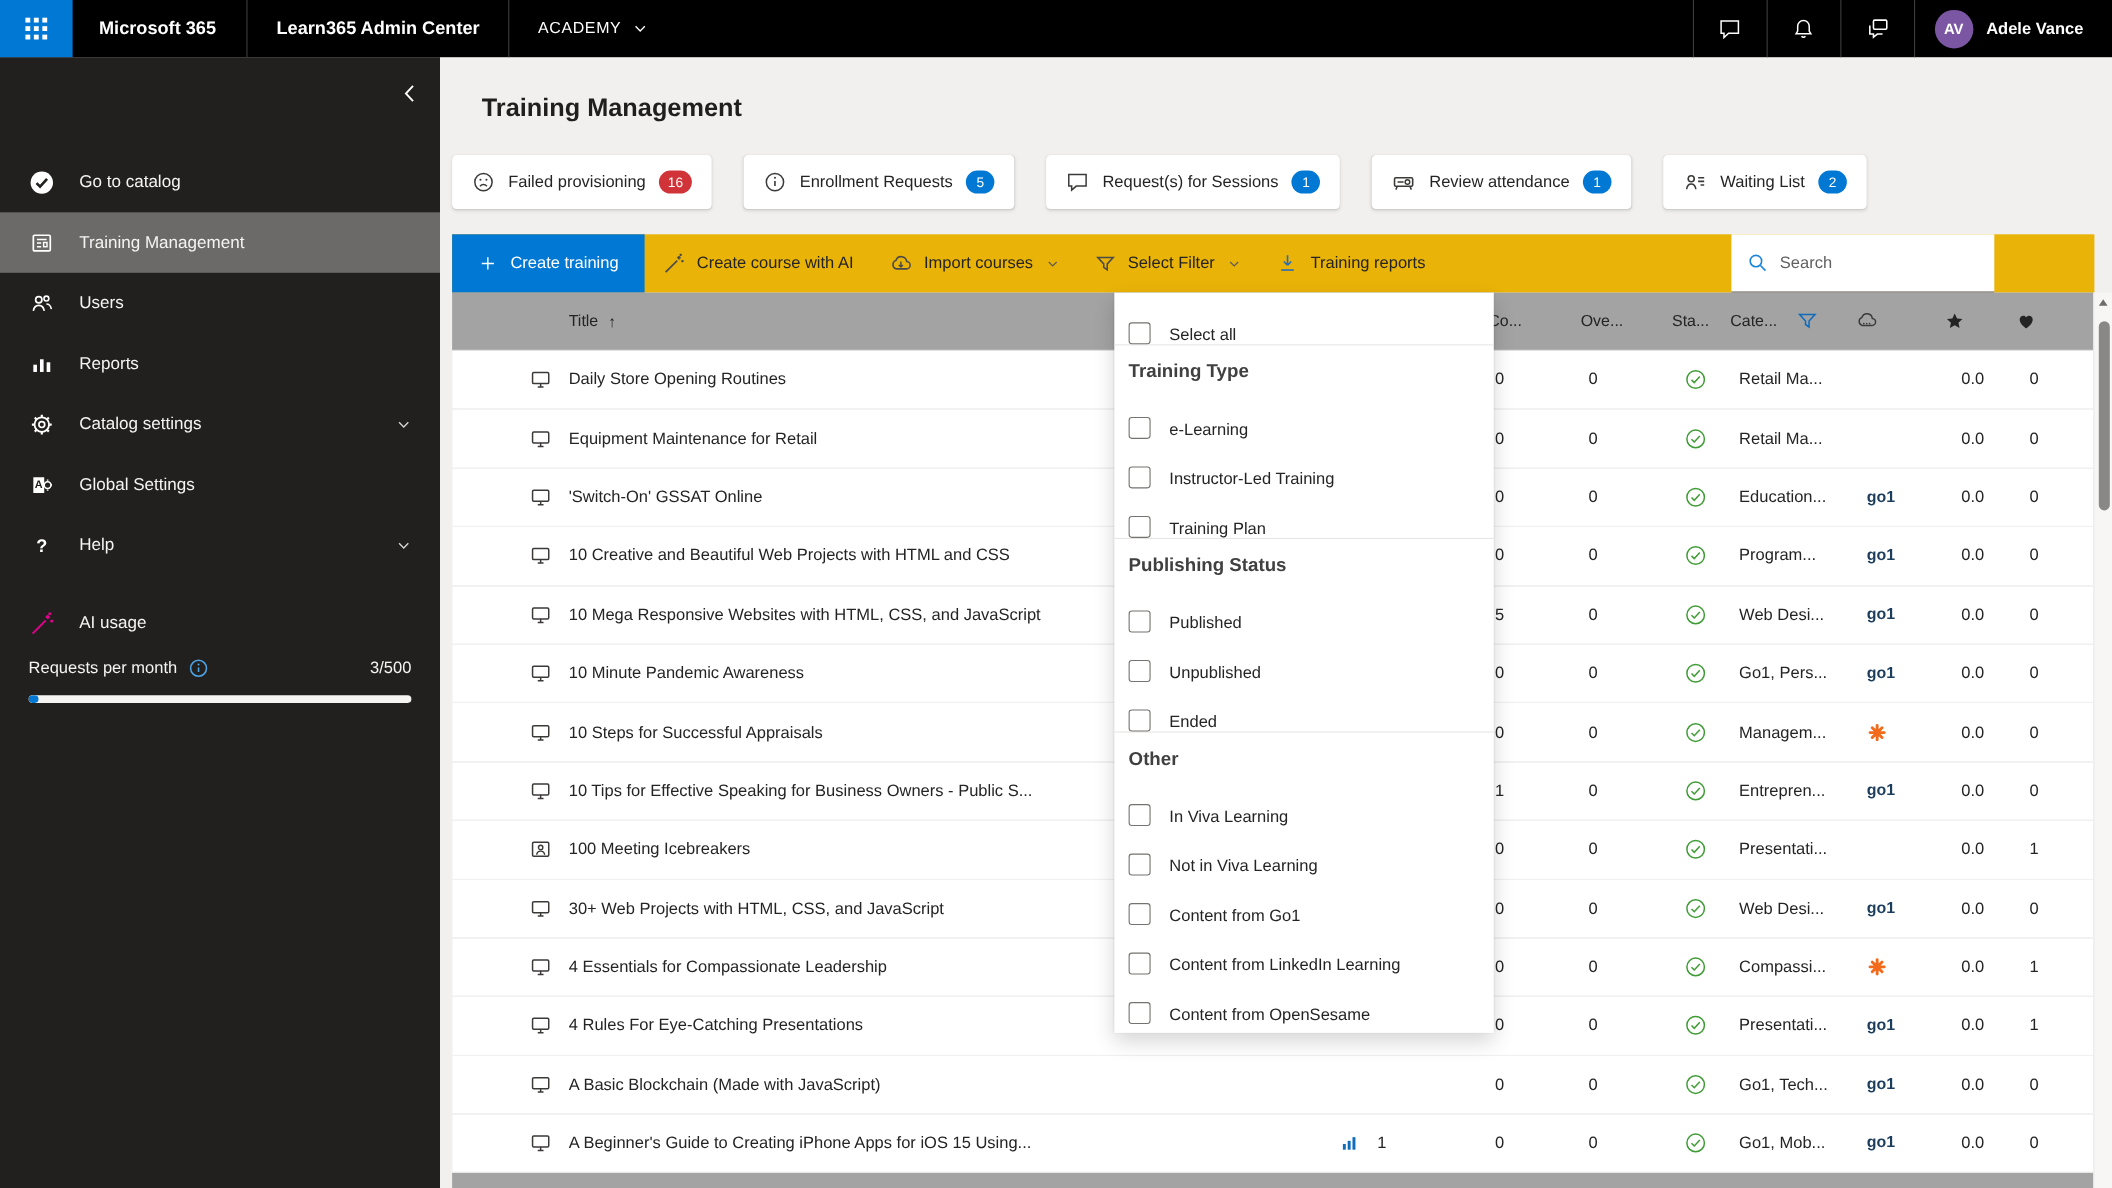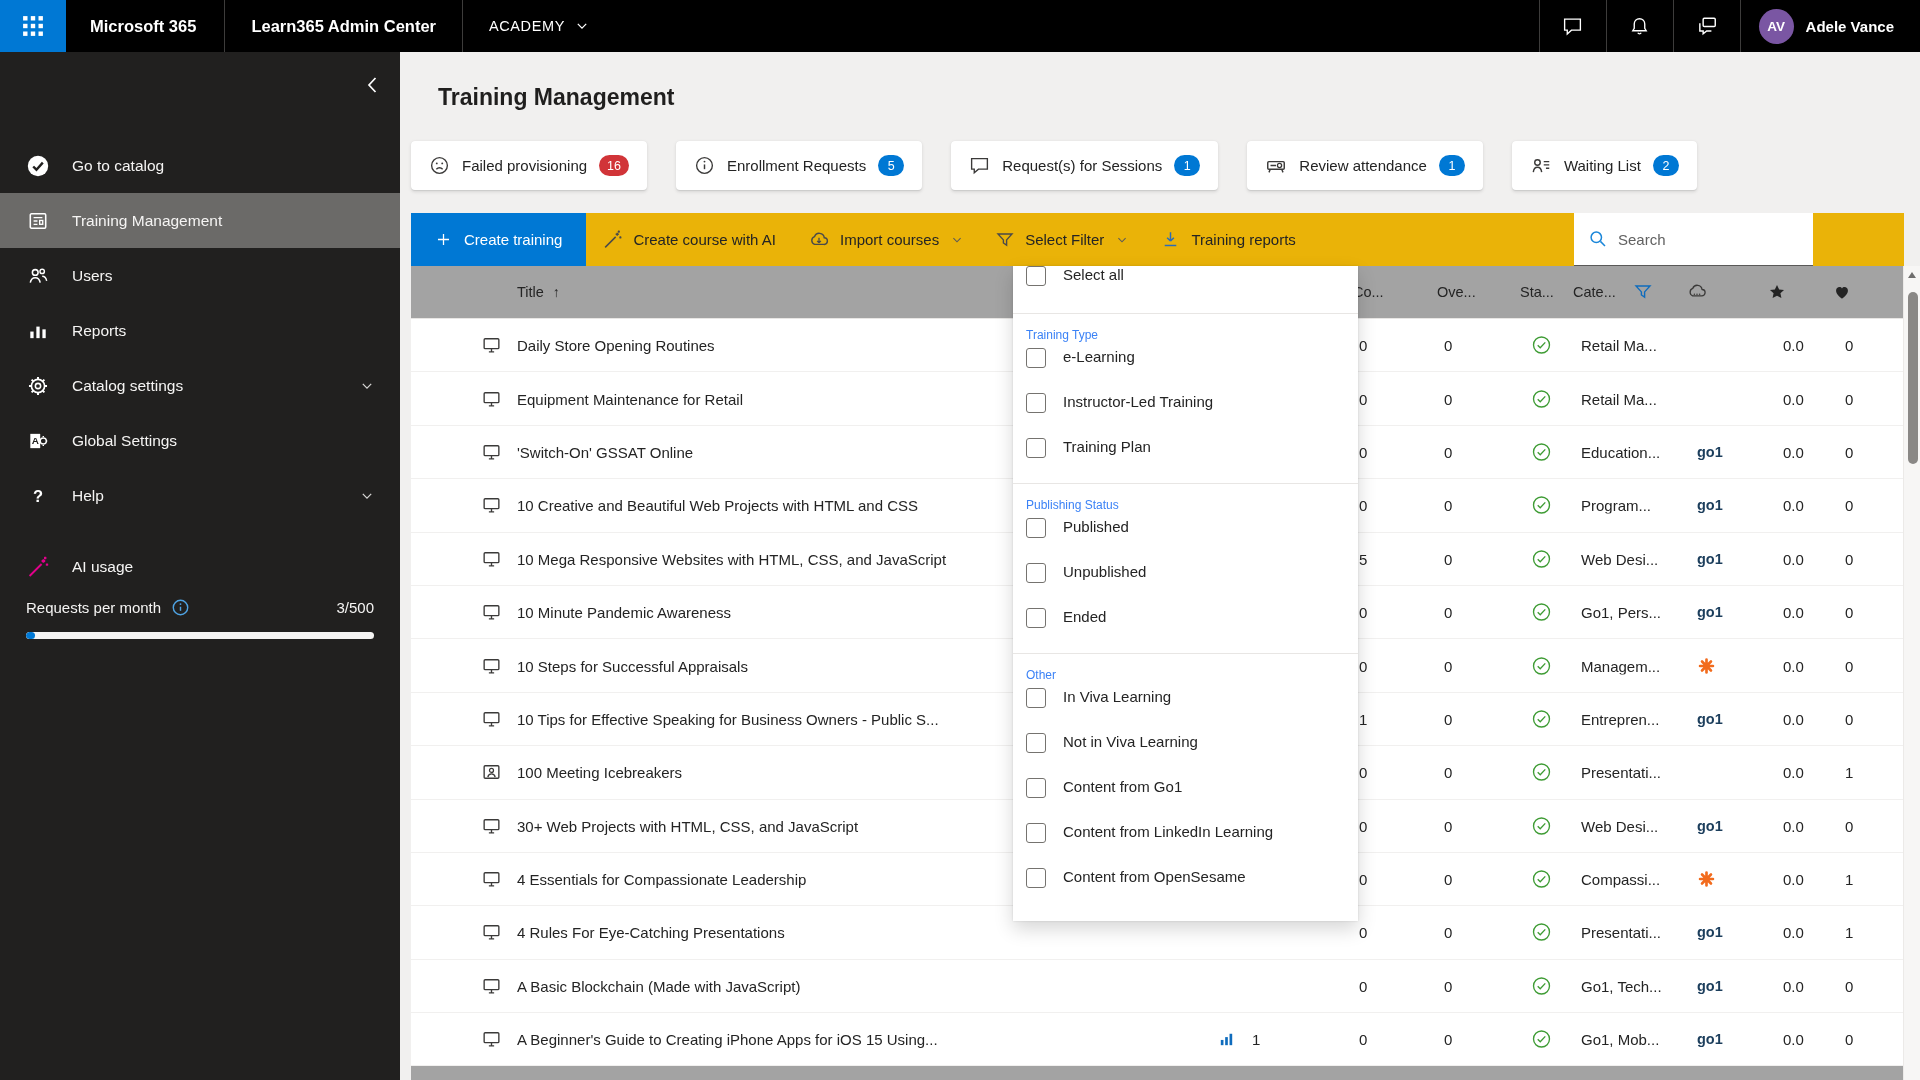--- a/index.html
+++ b/index.html
@@ -76,25 +76,25 @@
 .cell-co{left:948px}.cell-ove{left:1033px}
 .cell-status{left:1120px;display:flex;color:#3f9c35}
 .cell-cate{left:1170px;max-width:112px;overflow:hidden}
 .cell-prov{left:1286px;display:flex;align-items:center}
 .cell-rating{left:1372px}
 .cell-likes{left:1434px}
 .go1{font-weight:700;color:#1c3e5c;font-size:14.5px}
 
 
 .filter-panel{position:absolute;top:214px;left:613px;width:345px;background:#fff;box-shadow:0 8px 18px rgba(0,0,0,.16),0 0 2px rgba(0,0,0,.12);z-index:30;padding-bottom:8px}
-.fp-item{height:45px;display:flex;align-items:flex-start;gap:17px;padding:0 13px;font-size:15px;color:#242424;cursor:pointer}
+.fp-item{height:45px;display:flex;align-items:flex-end;gap:17px;padding:0 13px;font-size:15px;color:#242424;cursor:pointer}
 .fp-select-all{height:47px}
 .checkbox{width:20px;height:20px;min-width:20px;border:1px solid #75736f;border-radius:3px;background:#fff}
 .fp-divider{height:1px;background:#e8e6e4}
-.fp-header{color:#3b82f6;font-size:12px;font-weight:400;padding:14px 13px 6px}
+.fp-header{color:#404040;font-size:17px;font-weight:700;padding:14px 13px 6px}
 
 
 .vscroll{position:absolute;top:214px;right:0;width:17px;bottom:0;background:#f7f6f5;border-left:1px solid #eceae8}
 .vs-arrow{height:18px;display:flex;align-items:center;justify-content:center;cursor:pointer}
 .tri-up{width:0;height:0;border-left:4.5px solid transparent;border-right:4.5px solid transparent;border-bottom:6px solid #6f6e6d}
 .vs-thumb{position:absolute;left:3.5px;width:10px;top:26px;height:172px;background:#8a8886;border-radius:5px;cursor:grab}
 
 svg{display:block}
 </style>
 </head>

